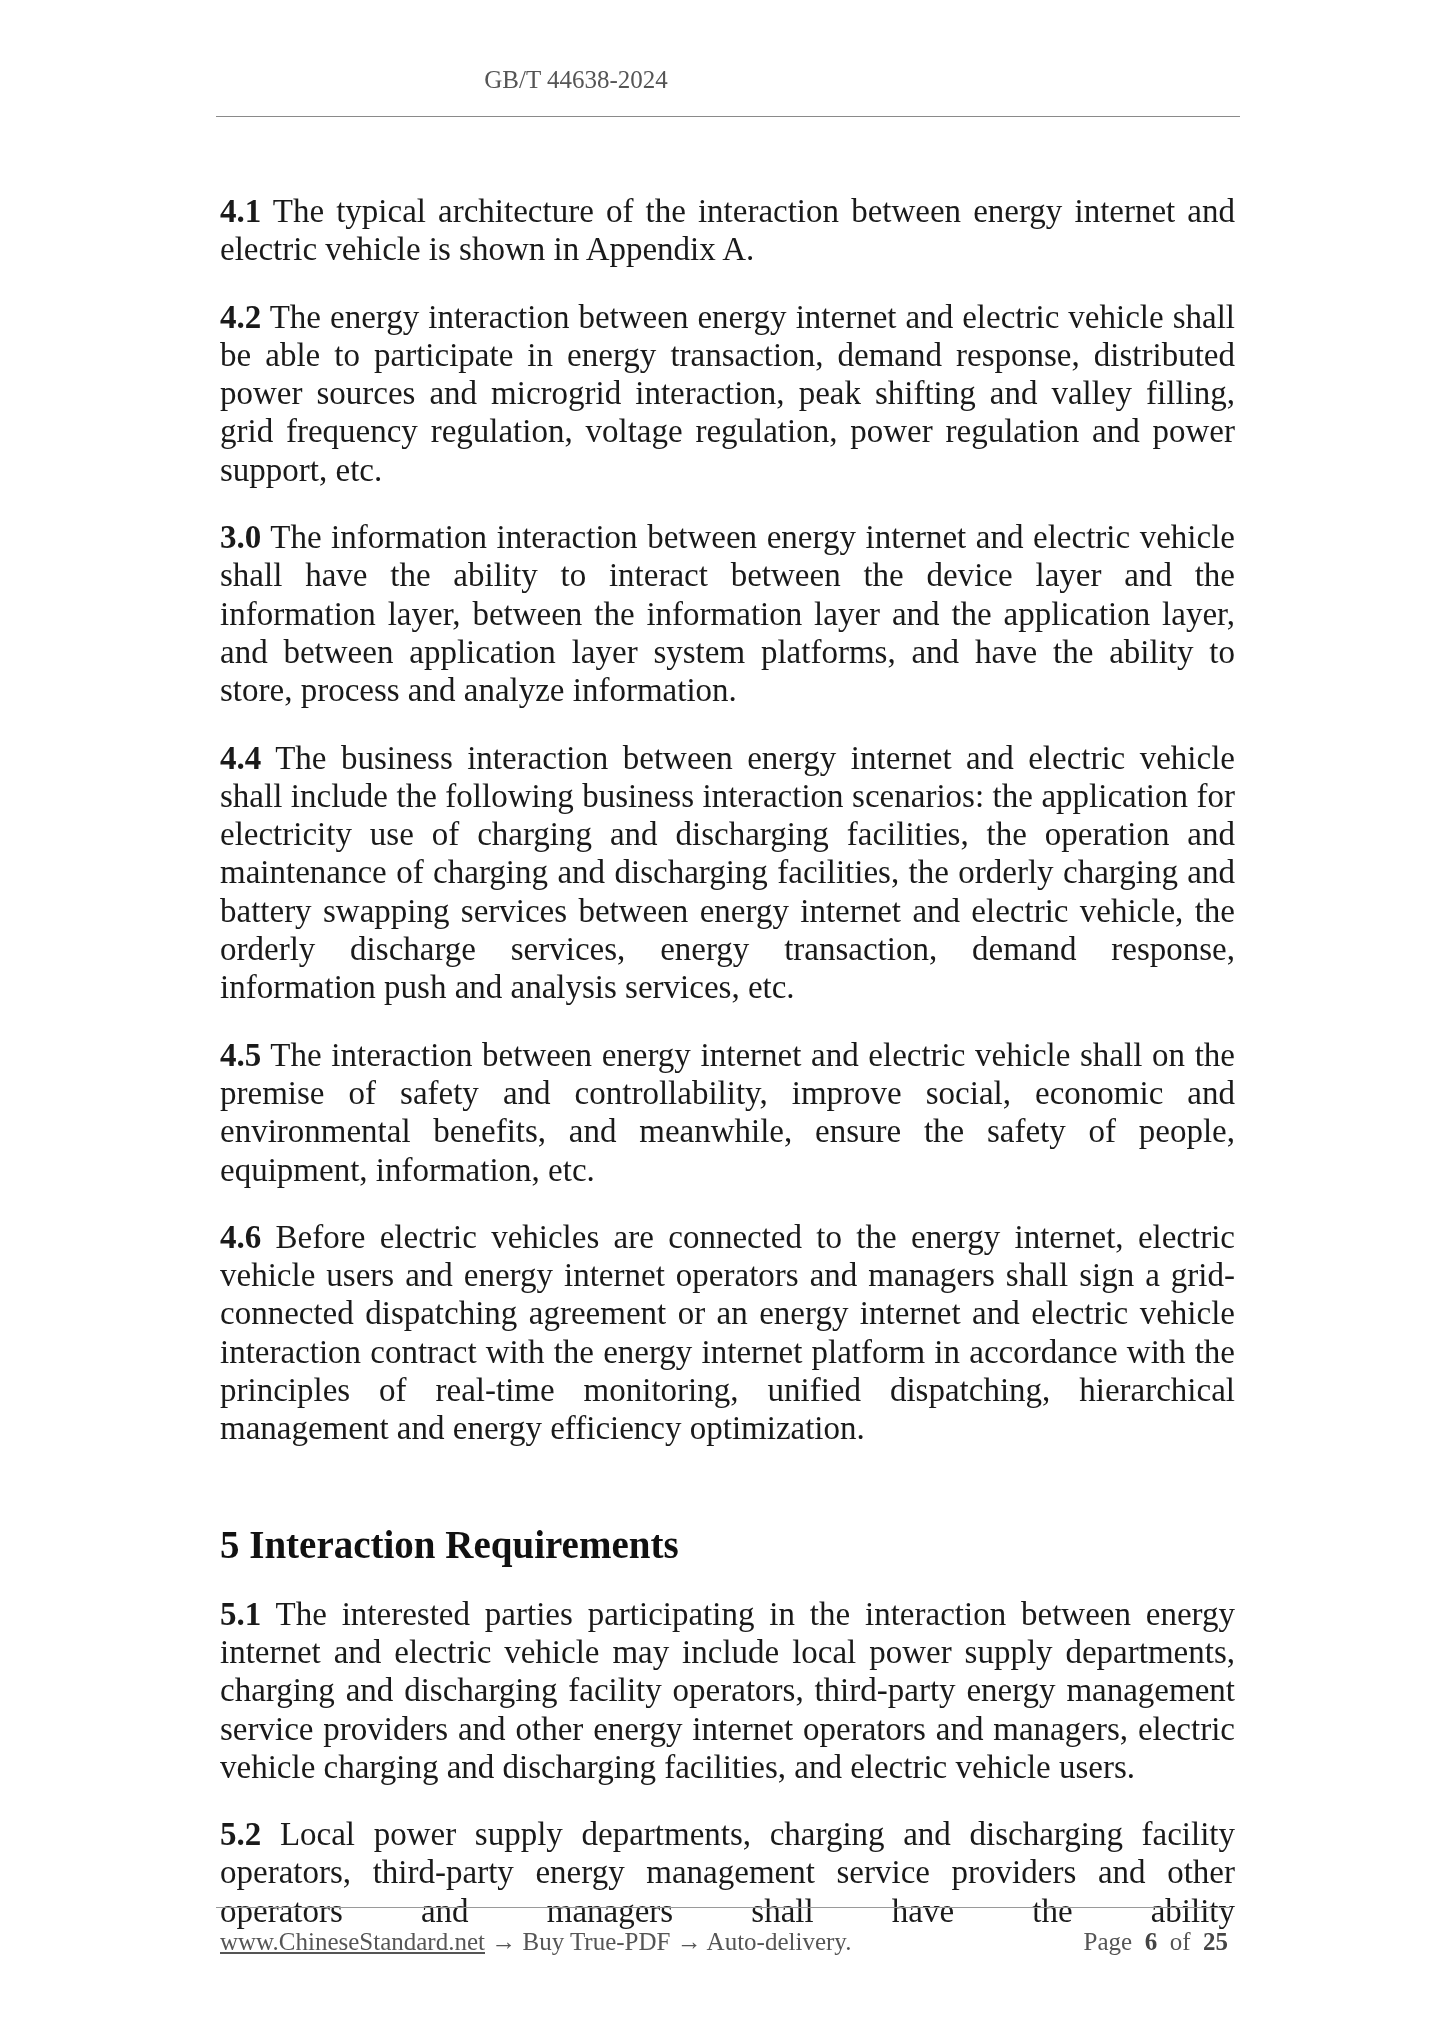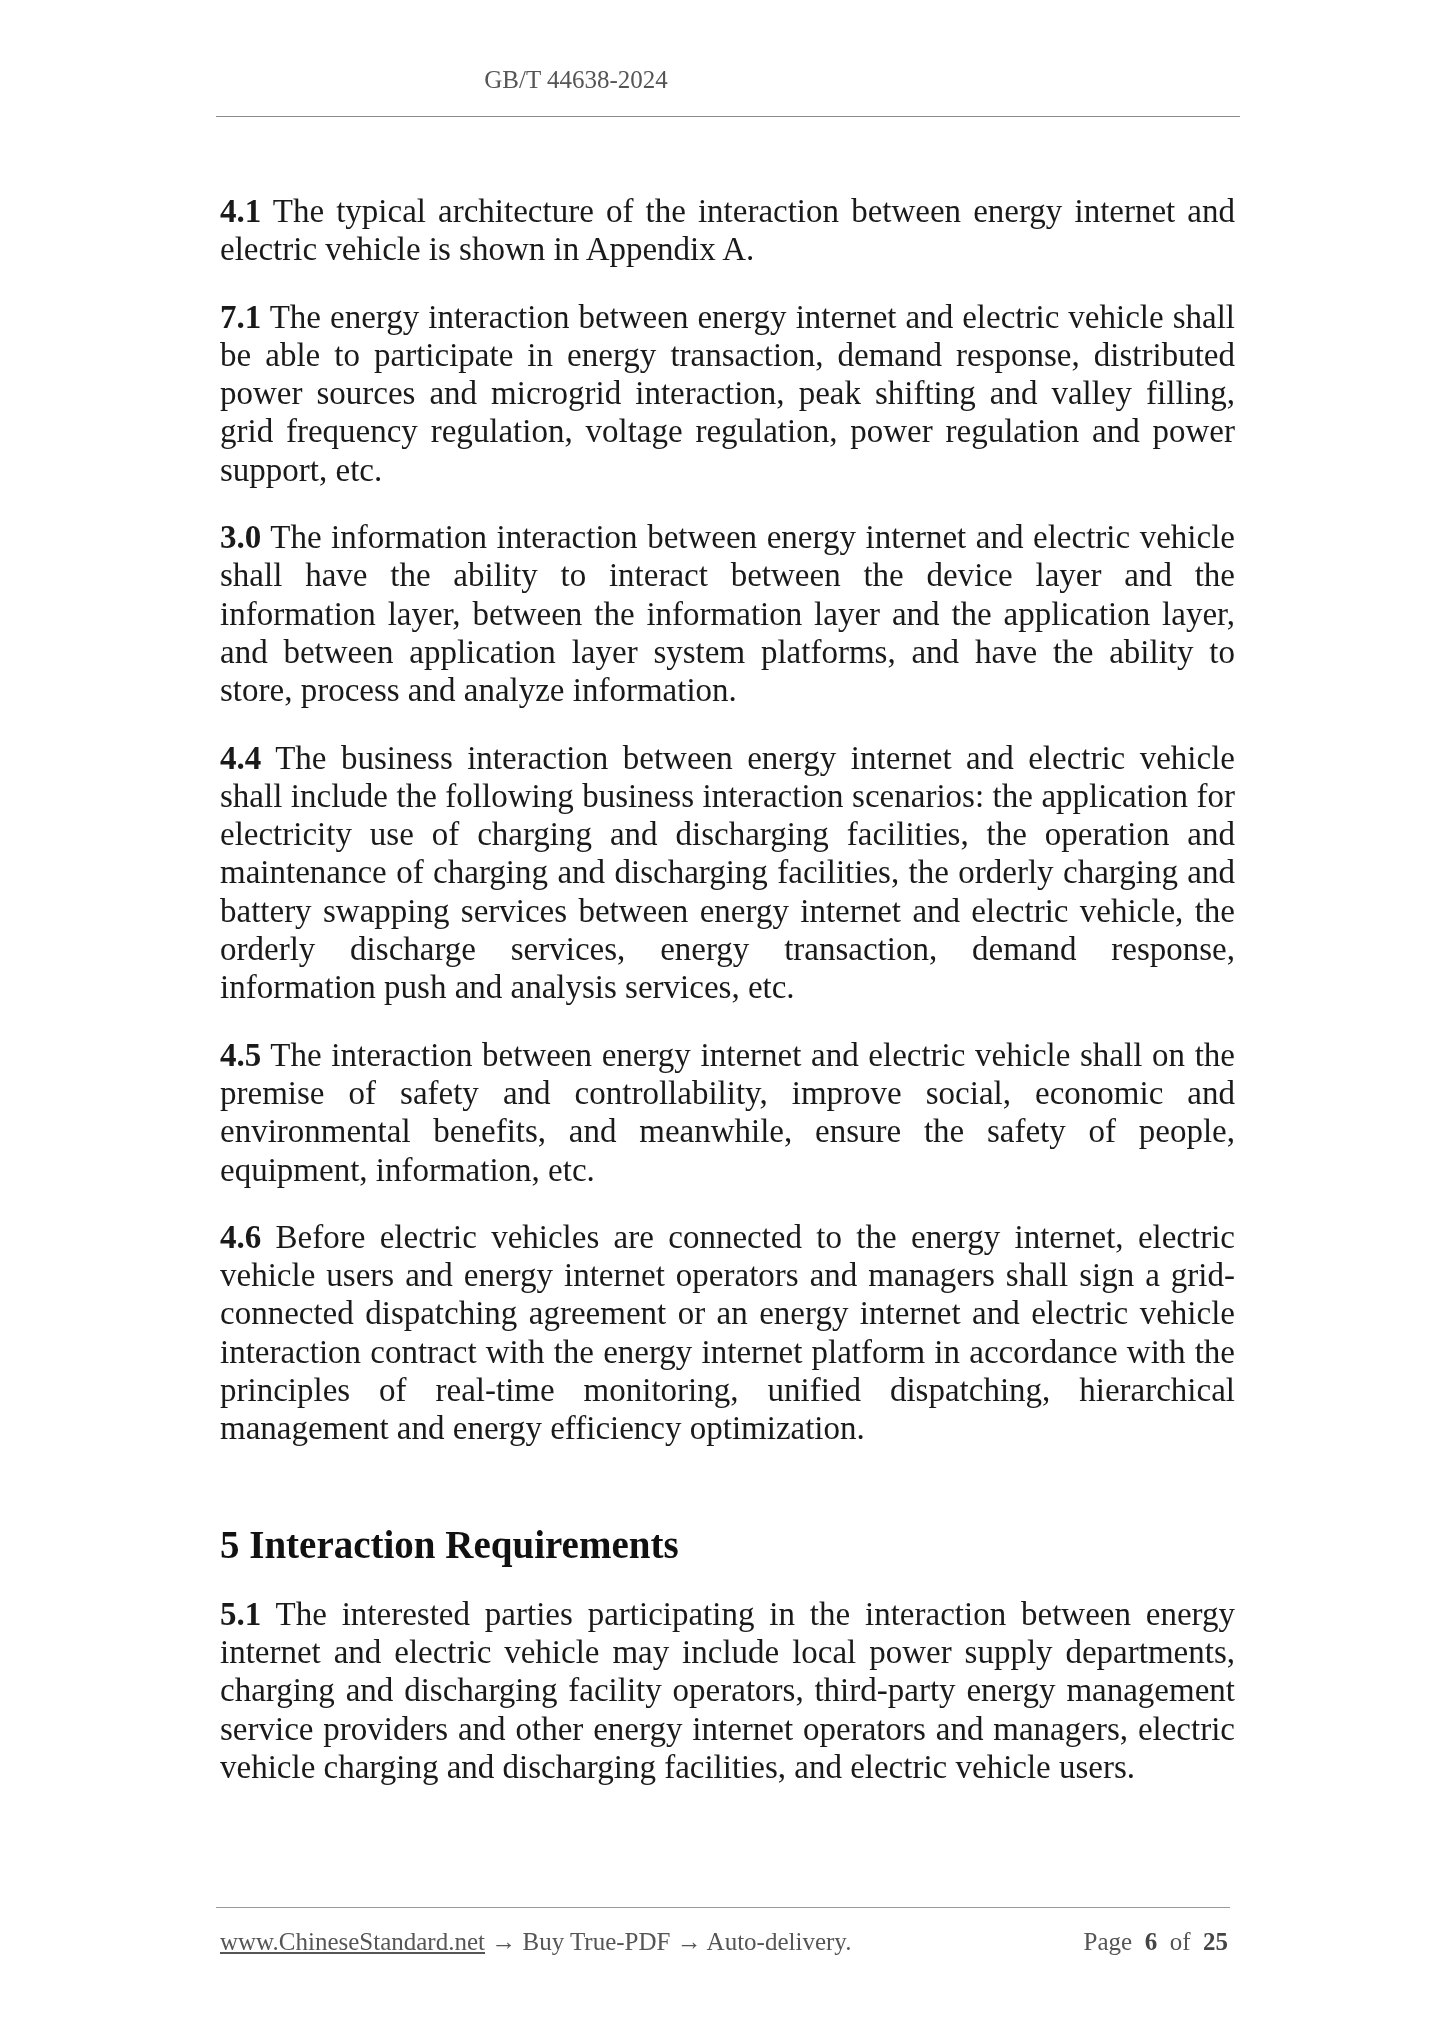--- a/index.html
+++ b/index.html
@@ -30,37 +30,38 @@
 
 <div class="doc-code">GB/T 44638-2024</div>
 <div class="top-rule"></div>
 
 <div class="content">
 
   <div class="gap-after-h"></div>
 
   <p class="para"><b>4.1</b> <span>The typical architecture of the interaction between energy internet and electric vehicle is shown in Appendix A.</span></p>
   <div class="gap-para"></div>
-  <p class="para"><b>7.1</b> <span>The energy interaction between energy internet and electric vehicle shall be able to participate in energy transaction, demand response, distributed power sources and microgrid interaction, peak shifting and valley filling, grid frequency regulation, voltage regulation, power regulation and power support, etc.</span></p>
+  <p class="para"><b>4.2</b> <span>The energy interaction between energy internet and electric vehicle shall be able to participate in energy transaction, demand response, distributed power sources and microgrid interaction, peak shifting and valley filling, grid frequency regulation, voltage regulation, power regulation and power support, etc.</span></p>
   <div class="gap-para"></div>
   <p class="para"><b>3.0</b> <span>The information interaction between energy internet and electric vehicle shall have the ability to interact between the device layer and the information layer, between the information layer and the application layer, and between application layer system platforms, and have the ability to store, process and analyze information.</span></p>
   <div class="gap-para"></div>
   <p class="para"><b>4.4</b> <span>The business interaction between energy internet and electric vehicle shall include the following business interaction scenarios: the application for electricity use of charging and discharging facilities, the operation and maintenance of charging and discharging facilities, the orderly charging and battery swapping services between energy internet and electric vehicle, the orderly discharge services, energy transaction, demand response, information push and analysis services, etc.</span></p>
   <div class="gap-para"></div>
   <p class="para"><b>4.5</b> <span>The interaction between energy internet and electric vehicle shall on the premise of safety and controllability, improve social, economic and environmental benefits, and meanwhile, ensure the safety of people, equipment, information, etc.</span></p>
   <div class="gap-para"></div>
   <p class="para"><b>4.6</b> <span>Before electric vehicles are connected to the energy internet, electric vehicle users and energy internet operators and managers shall sign a grid-connected dispatching agreement or an energy internet and electric vehicle interaction contract with the energy internet platform in accordance with the principles of real-time monitoring, unified dispatching, hierarchical management and energy efficiency optimization.</span></p>
   <div class="gap-para"></div>
   <div class="gap-before-h"></div>
 
   <h1 class="sec">5 Interaction Requirements</h1>
   <div class="gap-after-h"></div>
 
   <p class="para"><b>5.1</b> <span>The interested parties participating in the interaction between energy internet and electric vehicle may include local power supply departments, charging and discharging facility operators, third-party energy management service providers and other energy internet operators and managers, electric vehicle charging and discharging facilities, and electric vehicle users.</span></p>
   <div class="gap-para"></div>
+  <p class="para" style="text-align-last: justify;"><b>5.2</b> <span>Local power supply departments, charging and discharging facility operators, third-party energy management service providers and other operators and managers shall have the ability</span></p>
 </div>
 
 <div class="bottom-rule"></div>
 
 <div class="footer">
   <div class="left">
     <a>www.ChineseStandard.net</a>
     <span>→</span>
     <span>Buy True-PDF</span>
     <span>→</span>

